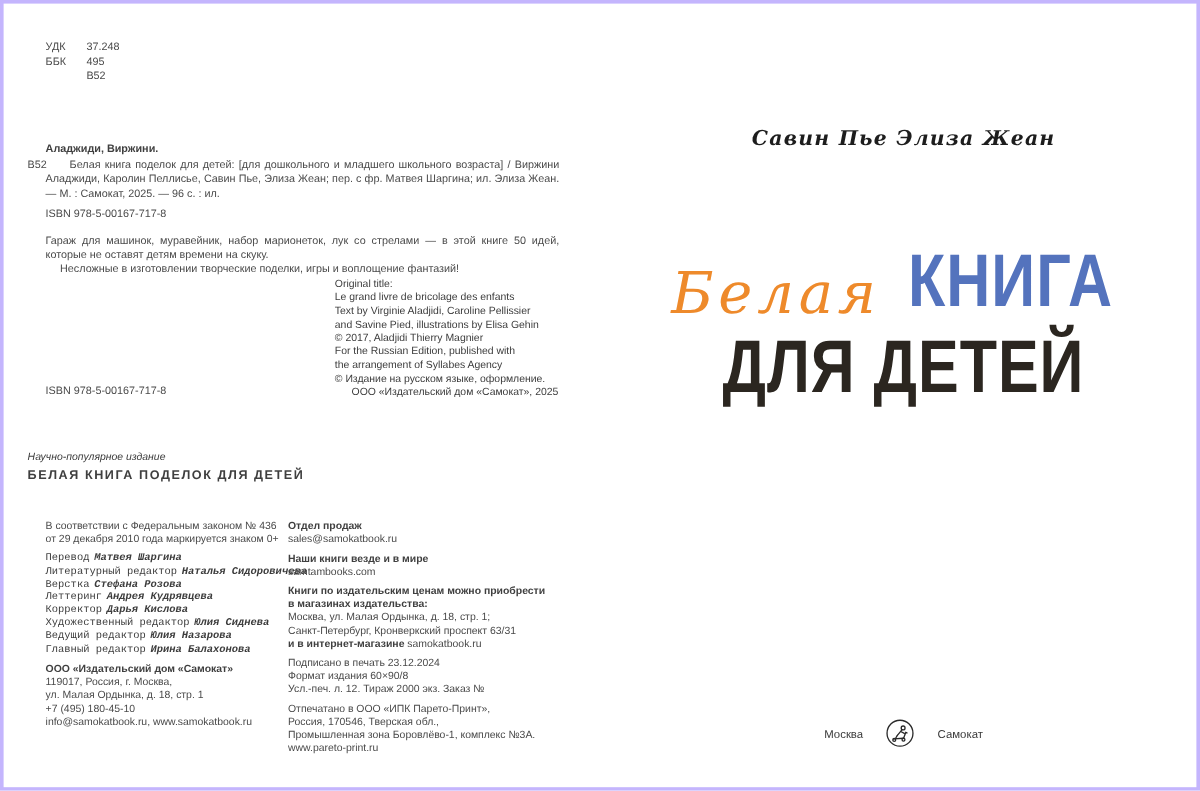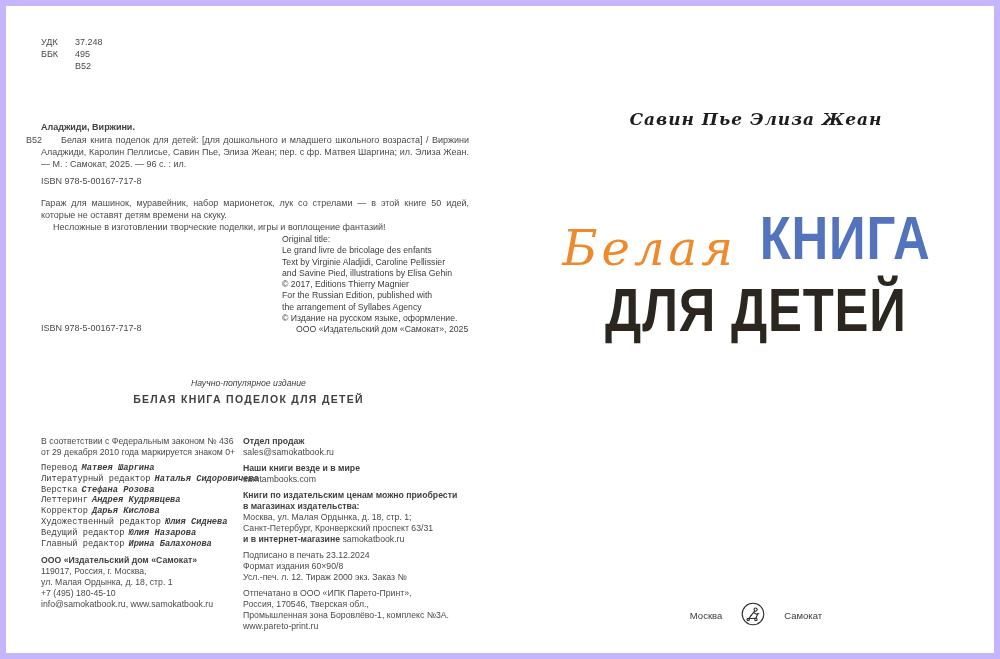--- a/index.html
+++ b/index.html
@@ -1,34 +1,34 @@
 <!DOCTYPE html>
 <html><head>
 <meta charset="utf-8">
 <style>
   html,body{margin:0;padding:0;background:#ffffff;}
   body{width:1000px;height:659px;position:relative;font-family:"Liberation Sans",sans-serif;color:#3c3c3c;}
-  .spread{position:absolute;inset:0;border:6px solid #c4b5fd;background:#fff;overflow:hidden;}
+  .spread{position:absolute;inset:0;border:3px solid #c4b5fd;background:#fff;overflow:hidden;}
   .abs{position:absolute;}
   .t{font-size:8.7px;line-height:11px;color:#4a4a4a;}
   .t9{font-size:9px;line-height:12px;color:#4a4a4a;}
   .b{font-weight:bold;color:#3f3f3f;}
   .i{font-style:italic;}
   .just{text-align:justify;}
   
   .udk-grid{display:grid;grid-template-columns:26px auto;column-gap:8px;}
   
   .bib-wrap{position:relative;}
   .bib-code{position:absolute;left:0;top:0;}
   .bib-text{margin-left:15px;text-indent:20px;}
   .indent12{text-indent:12px;}
   .ot-line{font-size:8.7px;line-height:11.3px;}
   .ot-indent{padding-left:14px;}
   
-  .center-col{text-align:center;}
+  .center-col{}
   .ed-note{font-size:8.7px;margin-bottom:5px;}
   .auth-line{font-size:9px;margin-bottom:6px;}
   .caps-title{font-size:10.5px;letter-spacing:1.3px;}
   .credit-line{font-size:8.7px;line-height:10.8px;white-space:nowrap;font-family:Liberation Mono, monospace;}
   .credit-name{font-weight:bold;font-style:italic;margin-left:4px;}
   .grp{margin-bottom:5px;}
   
   .rp-authors{font-family:"DejaVu Serif",serif;font-style:italic;font-weight:600;font-size:17px;line-height:23px;color:#1d1d1d;letter-spacing:1px;text-align:center;}
   .rp-title{text-align:center;}
   .w-script{font-family:"DejaVu Serif",serif;font-style:italic;font-weight:normal;font-size:48px;letter-spacing:4px;color:#EE8A2B;vertical-align:-6px;text-align:right;}
@@ -69,21 +69,21 @@
     <div class="abs t9" style="left:35px;top:191px;width:428px;">
       <div class="just">Гараж для машинок, муравейник, набор марионеток, лук со стрелами — в этой книге 50 идей, которые не оставят детям времени на скуку.</div>
       <div class="indent12">Несложные в изготовлении творческие поделки, игры и воплощение фантазий!</div>
     </div>
 
     <div class="abs" style="left:276px;top:228px;">
       <div class="ot-line">Original title:</div>
       <div class="ot-line">Le grand livre de bricolage des enfants</div>
       <div class="ot-line">Text by Virginie Aladjidi, Caroline Pellissier</div>
       <div class="ot-line">and Savine Pied, illustrations by Elisa Gehin</div>
-      <div class="ot-line">©  2017, Editions Thierry Magnier</div>
+      <div class="ot-line">©  2017, Aladjidi Thierry Magnier</div>
       <div class="ot-line">For the Russian Edition, published with</div>
       <div class="ot-line">the arrangement of Syllabes Agency</div>
       <div class="ot-line">©  Издание на русском языке, оформление.</div>
       <div class="ot-line ot-indent">ООО «Издательский дом «Самокат», 2025</div>
     </div>
 
     <div class="abs t9" style="left:35px;top:316px;">ISBN 978-5-00167-717-8</div>
 
     <div class="abs center-col" style="left:20px;top:372px;width:445px;">
       <div class="ed-note i">Научно-популярное издание</div>

